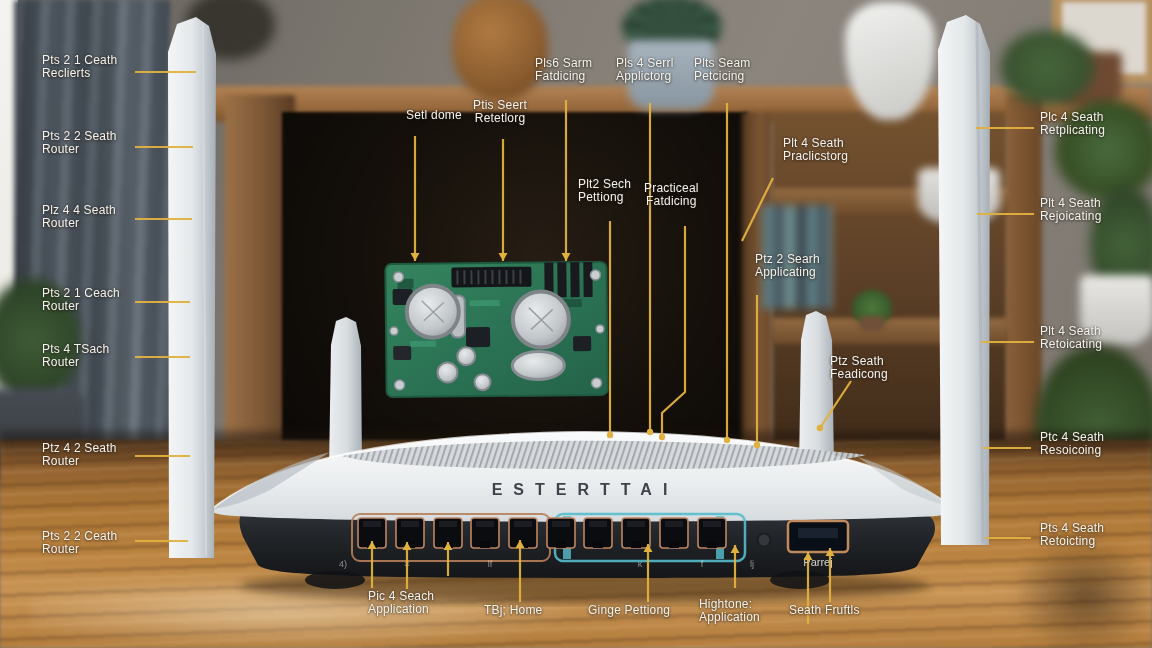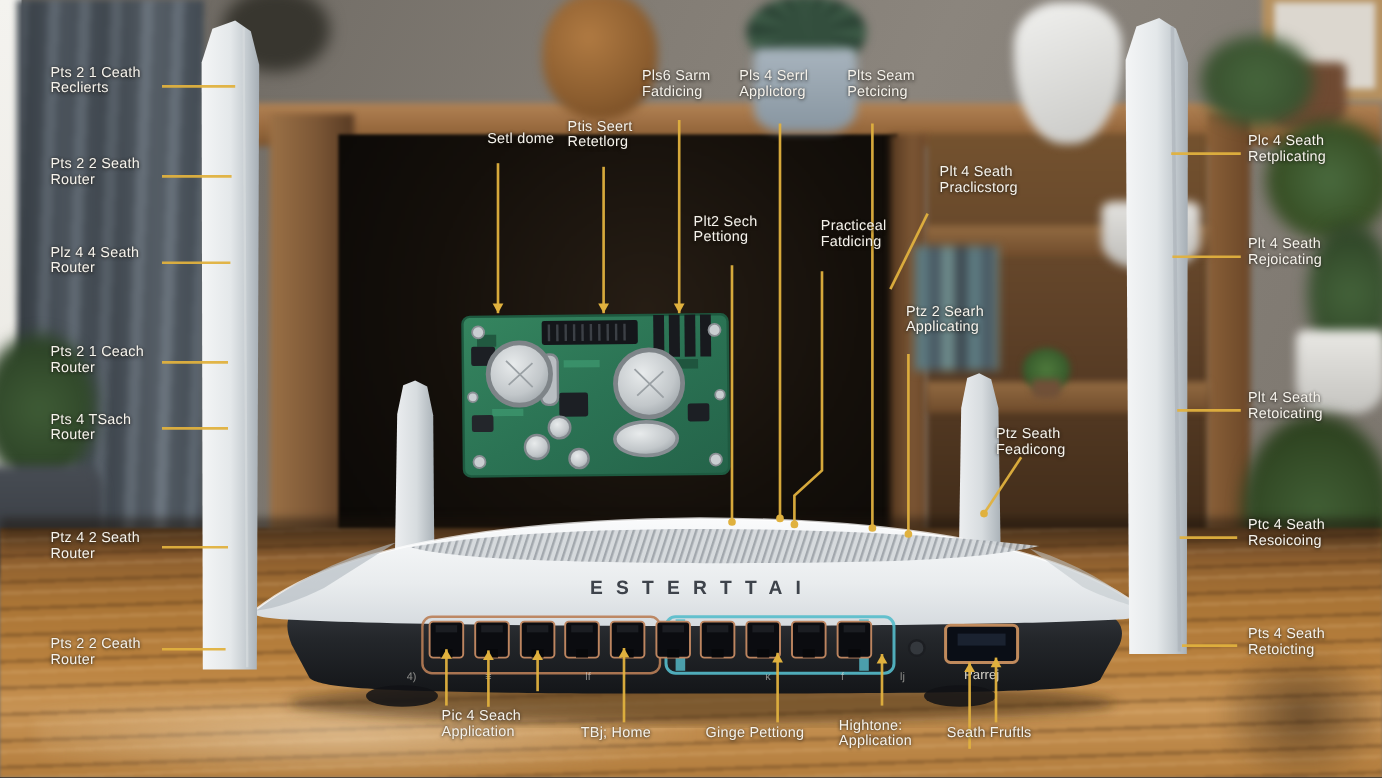--- a/index.html
+++ b/index.html
@@ -276,31 +276,31 @@
 Router</div>
       <div class="callout-label" style="left: 42px; top: 287px;">Pts 2 1 Ceach
 Router</div>
       <div class="callout-label" style="left: 42px; top: 343px;">Pts 4 TSach
 Router</div>
       <div class="callout-label" style="left: 42px; top: 442px;">Ptz 4 2 Seath
 Router</div>
       <div class="callout-label" style="left: 42px; top: 530px;">Pts 2 2 Ceath
 Router</div>
       <div class="callout-label" style="left: 381px; top: 109px; margin-left: 25px;">Setl dome</div>
-      <div class="callout-label" style="left: 473px; top: 99px;">Ptis Seert
+      <div class="callout-label" style="left: 473px; top: 99px; text-align: center;">Ptis Seert
 Retetlorg</div>
       <div class="callout-label" style="left: 535px; top: 57px;">Pls6 Sarm
 Fatdicing</div>
       <div class="callout-label" style="left: 616px; top: 57px;">Pls 4 Serrl
 Applictorg</div>
-      <div class="callout-label" style="left: 694px; top: 57px; margin-left: 12px;">Plts Seam
+      <div class="callout-label" style="left: 694px; top: 57px;">Plts Seam
 Petcicing</div>
       <div class="callout-label" style="left: 578px; top: 178px;">Plt2 Sech
 Pettiong</div>
-      <div class="callout-label" style="left: 684px; top: 182px;">Practiceal
+      <div class="callout-label" style="left: 644px; top: 182px; text-align: center;">Practiceal
 Fatdicing</div>
       <div class="callout-label" style="left: 783px; top: 137px;">Plt 4 Seath
 Praclicstorg</div>
       <div class="callout-label" style="left: 755px; top: 253px;">Ptz 2 Searh
 Applicating</div>
       <div class="callout-label" style="left: 830px; top: 345px; margin-top: 10px;">Ptz Seath
 Feadicong</div>
       <div class="callout-label" style="left: 1040px; top: 111px;">Plc 4 Seath
 Retplicating</div>
       <div class="callout-label" style="left: 1040px; top: 197px;">Plt 4 Seath

